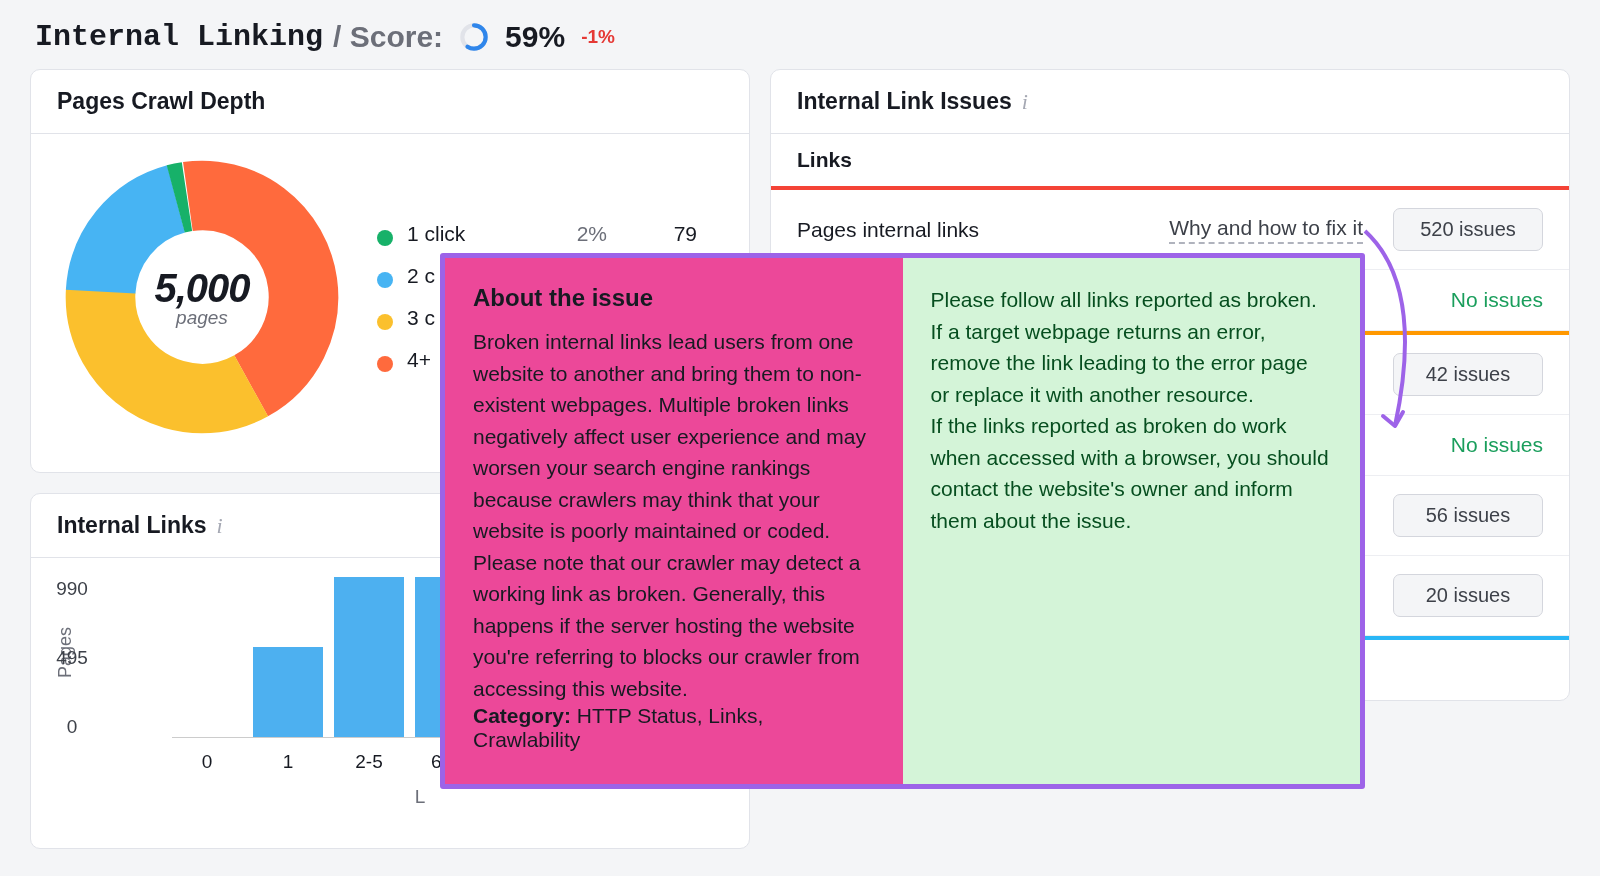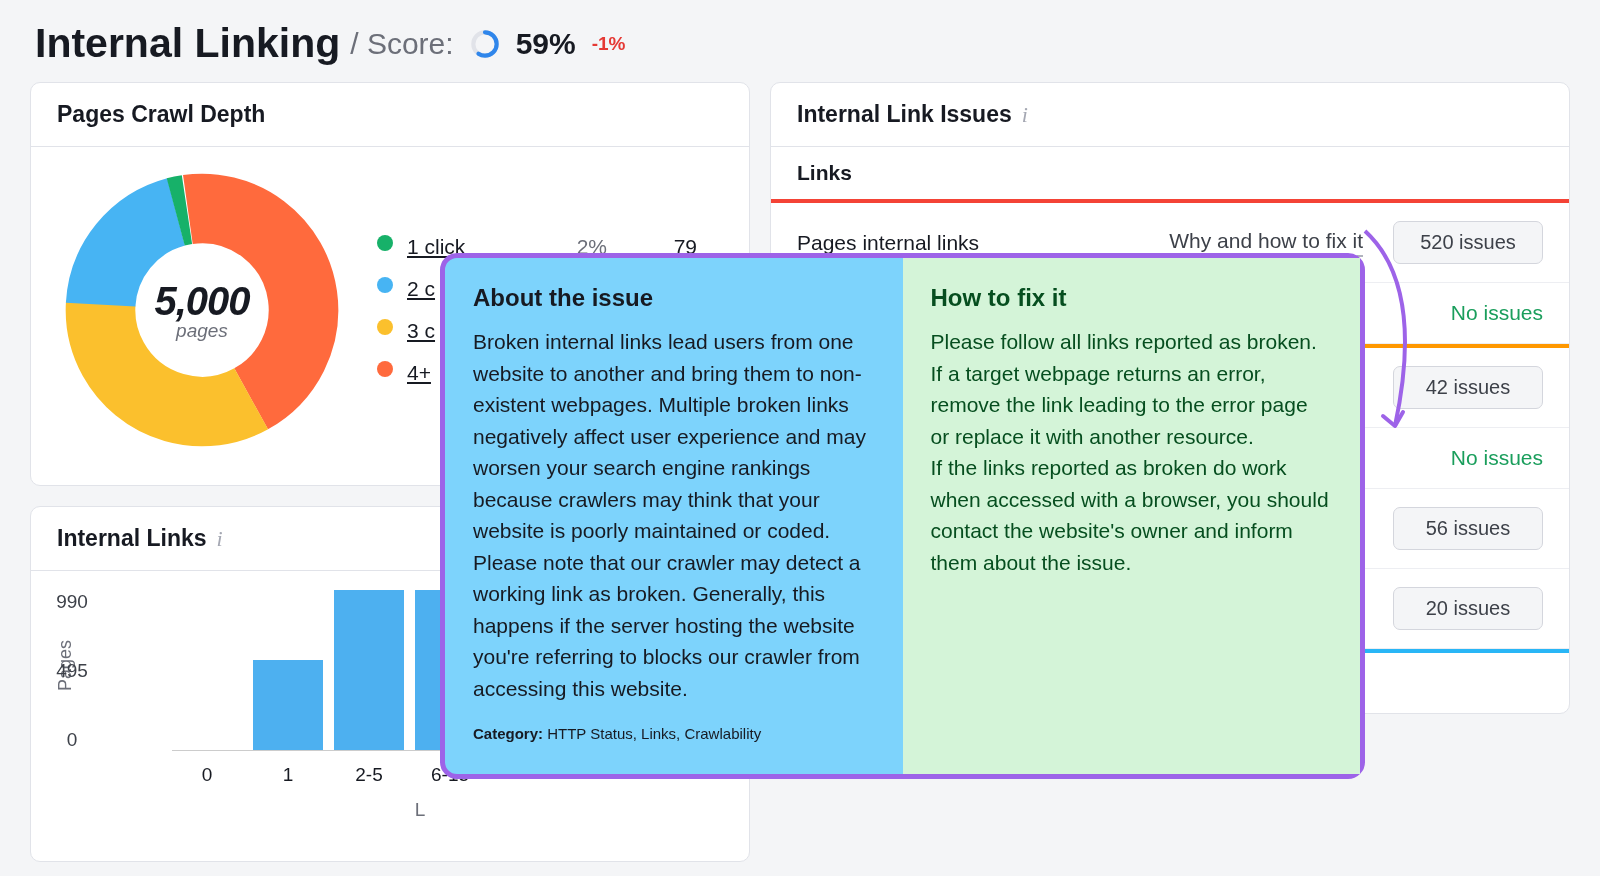--- a/index.html
+++ b/index.html
@@ -1,40 +1,40 @@
 <!DOCTYPE html>
 <html><head>
 <meta charset="utf-8">
 <style>
 * { box-sizing: border-box; margin: 0; padding: 0; }
 body { font-family: -apple-system, BlinkMacSystemFont, "Segoe UI", Helvetica, Arial, sans-serif; background: #f4f5f7; color: #171a22; padding: 0; width: 1600px; height: 876px; overflow: hidden; position: relative; }
 
 .header { padding: 20px 35px 15px; display: flex; align-items: center; gap: 10px; }
-.header-title { font-size: 41px; font-weight: 700; }
-.header-score { font-size: 30px; font-weight: 400; color: #6c6f79; }
+.header-title { font-size: 30px; font-weight: 700; font-family: Liberation Mono, monospace; }
+.header-score { font-size: 30px; font-weight: 700; color: #6c6f79; }
 .score-ring { width: 30px; height: 30px; margin: 0 6px; }
 .score-pct { font-size: 30px; font-weight: 700; color: #171a22; }
 .score-delta { font-size: 19px; font-weight: 600; color: #e53935; margin-left: 6px; }
 
 .cols { display: flex; gap: 20px; padding: 0 30px; }
 .left { width: 720px; display: flex; flex-direction: column; gap: 20px; }
 .right { flex: 1; }
 
 .card { background: #fff; border: 1px solid #e1e3e9; border-radius: 10px; }
 .card-head { padding: 18px 26px; font-size: 23px; font-weight: 700; border-bottom: 1px solid #e1e3e9; display:flex; align-items:center; gap:10px;}
 .info-i { font-style: italic; color: #a5a8b3; font-weight: 400; font-family: Georgia, serif; font-size: 22px; }
 
 .donut-body { display: flex; align-items: center; padding: 18px 26px 30px; gap: 30px; }
 .donut-wrap { position: relative; width: 290px; height: 290px; }
 .donut-center { position: absolute; top:50%; left:50%; transform:translate(-50%,-50%); text-align:center;font-style:italic; }
 .donut-num { font-size: 40px; font-weight: 800; letter-spacing:-1px; }
 .donut-lbl { font-size: 19px; color: #6c6f79; margin-top:-4px; }
 
 .legend { display:flex; flex-direction:column; gap:18px; font-size:21px; }
-.legend-row { display:flex; align-items:flex-start;text-decoration:underline; }
+.legend-row { display:flex; align-items:flex-end; }
 .dot { width:16px; height:16px; border-radius:50%; margin-right:14px; }
 .leg-label { width: 130px; }
 .leg-pct { width: 70px; color:#6c6f79; text-align:right; }
 .leg-cnt { width: 90px; text-align:right; }
 
 .links-body { padding: 20px 26px 40px; }
 .bar-chart { position:relative; height: 230px; margin-left: 60px; }
 .y-axis-lbl { position:absolute; left:-52px; top:50%; transform: rotate(-90deg) translateX(50%); transform-origin:left; font-size:18px; color:#6c6f79; }
 .y-ticks { position:absolute; left:-10px; top:0; height:160px; display:flex; flex-direction:column; justify-content:space-between; font-size:19px; color:#3d4149; text-align:center; width: 50px; }
 .y-ticks span{ transform: translateX(-60px); }
@@ -48,27 +48,27 @@
 .errors-bar { border-color:#f44336; }
 .warn-bar { border-color:#ff9800; }
 .notice-bar { border-color:#29b6f6; }
 
 .issue-row { display:flex; align-items:center; padding: 18px 26px; border-bottom:1px solid #edeef2; font-size:21px; }
 .issue-name { flex: 0 0 350px; }
 .why-link { color:#3d4149; border-bottom:2px dashed #b0b3bd; padding-bottom:2px; cursor:pointer; margin-left:auto; margin-right:30px; }
 .issue-btn { background:#f4f5f7; border:1px solid #d4d6dd; border-radius:7px; padding:9px 18px; font-size:20px; font-weight:500; color:#3d4149; cursor:pointer; width:150px; text-align:center; }
 .no-issues { color:#1a9e5c; font-weight:500; width:150px; text-align:right; }
 
-.tooltip { position:absolute; top:253px; left:440px; width:925px; border:5px solid #9d63e8; border-radius:17px; display:flex; background:#7dd3fc; z-index:5; }
+.tooltip { position:absolute; top:253px; left:440px; width:925px; border:5px solid #9d63e8; border-radius:3px; display:flex; background:#ec4899; z-index:5; }
 .tt-col { padding: 26px 28px 32px; }
 .tt-left { width: 50%; }
 .tt-right { width: 50%; background:#d4f4d8; color:#064e1f; }
 .tt-h { font-size:24px; font-weight:700; margin-bottom:14px; }
 .tt-p { font-size:21px; line-height:1.5; }
-.tt-cat { font-size:15px; margin-top:21px; }
+.tt-cat { font-size:21px; margin-top:0; }
 .tt-cat b { font-weight:700; }
 
 .arrow { position:absolute; top:226px; left:1355px; z-index:6; }
 </style>
 </head>
 <body>
 
 <div class="header">
   <span class="header-title">Internal Linking</span>
   <span class="header-score">/ <span>Score:</span></span>
@@ -198,21 +198,20 @@
   </div>
 </div>
 
 <div class="tooltip">
   <div class="tt-col tt-left">
     <div class="tt-h">About the issue</div>
     <div class="tt-p" id="about-p">Broken internal links lead users from one website to another and bring them to non-existent webpages. Multiple broken links negatively affect user experience and may worsen your search engine rankings because crawlers may think that your website is poorly maintained or coded.<br>Please note that our crawler may detect a working link as broken. Generally, this happens if the server hosting the website you're referring to blocks our crawler from accessing this website.</div>
     <div class="tt-cat"><b>Category:</b><span> HTTP Status, Links, Crawlability</span></div>
   </div>
   <div class="tt-col tt-right">
-    <div class="tt-h">How to fix it</div>
     <div class="tt-p" id="fix-p">Please follow all links reported as broken. If a target webpage returns an error, remove the link leading to the error page or replace it with another resource.<br>If the links reported as broken do work when accessed with a browser, you should contact the website's owner and inform them about the issue.</div>
   </div>
 </div>
 
 <svg class="arrow" width="90" height="230">
   <path d="M 10 5 Q 70 60 40 200" fill="none" stroke="#9d63e8" stroke-width="4"></path>
   <path d="M 40 200 l -12 -10 m 12 10 l 8 -14" fill="none" stroke="#9d63e8" stroke-width="4" stroke-linecap="round"></path>
 </svg>
 
 </body></html>

